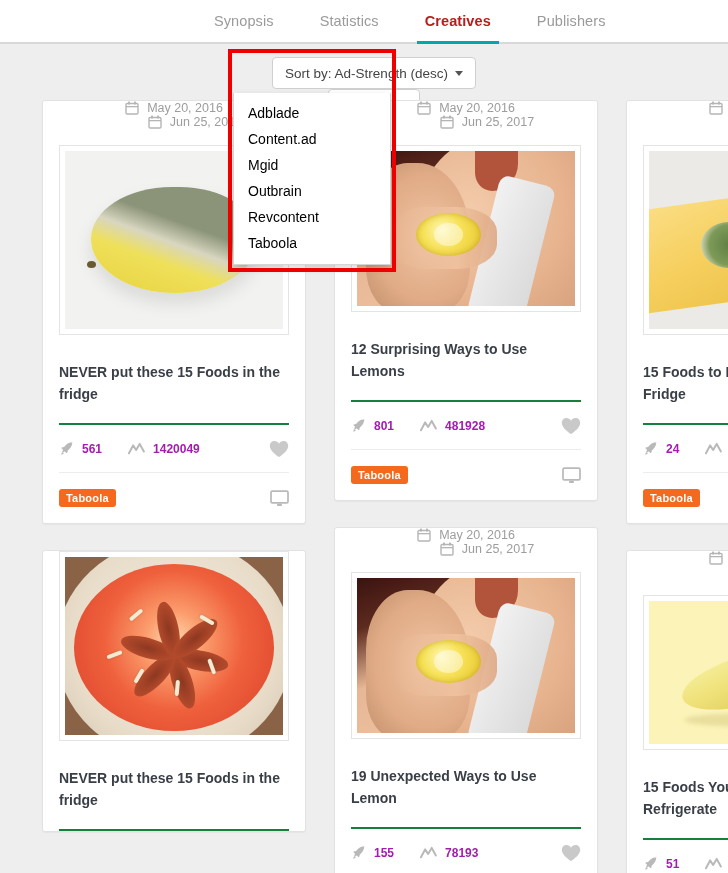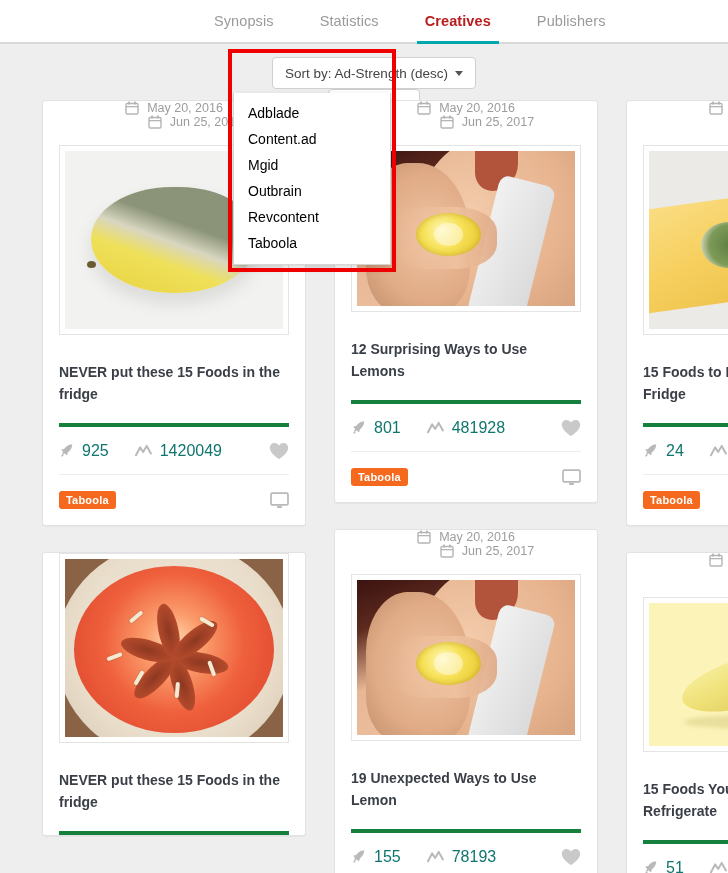--- a/index.html
+++ b/index.html
@@ -107,27 +107,27 @@
   .thumb {
     width: 100%; height: 178px; position: relative; overflow: hidden;
     background: #e9e9e9;
   }
   .thumb.small { height: 143px; }
   .thumb.mid { height: 155px; }
 
   .card-title {
     font-size: 14px; font-weight: bold; color: #3a3f47; line-height: 22px;
     padding: 22px 0 18px 0;
-    border-bottom: 4px solid #15803d;
+    border-bottom: 2px solid #15803d;
   }
   .card-stats {
     display: flex; align-items: center; height: 48px;
     border-bottom: 1px solid #ececec;
   }
-  .stat { display: flex; align-items: center; font-size: 16px; color: #0f766e; }
+  .stat { display: flex; align-items: center; font-size: 12px; color: #a21caf; font-weight: bold; }
   .stat .num { margin-left: 8px; }
   .stat + .stat { margin-left: 26px; }
   .heart { margin-left: auto; }
   .card-foot { display: flex; align-items: center; height: 50px; }
   .badge {
     background: #f4691d; color: #fff; font-size: 11px; font-weight: bold;
     padding: 3px 7px; border-radius: 3px; letter-spacing: .2px;
   }
   .monitor { margin-left: auto; }
 
@@ -309,21 +309,21 @@
             </div>
           </div>
         </div>
         <div class="card-title">NEVER put these 15 Foods in the fridge</div>
         <div class="card-stats">
           <span class="stat">
             <svg width="15" height="15" viewBox="0 0 16 16">
               <path d="M14.5 1.4c-3 .1-5.6 1.3-7.4 3.2L5.4 6.3 3 6.9c-.4.1-.6.6-.3.9l1.6 1.6-.9 2.3c-.1.3.3.6.6.4l2.2-1 1.7 1.7c.3.3.8.1.9-.3l.6-2.4 1.7-1.7c1.9-1.8 3-4.4 3.1-7.4 0-.3-.2-.6-.7-.6z" fill="#b9b9b9"></path>
               <path d="M3.3 12.3c-.7.7-.9 2.3-.9 2.3s1.6-.2 2.3-.9c.4-.4.4-1 0-1.4-.4-.4-1-.4-1.4 0z" fill="#b9b9b9"></path>
             </svg>
-            <span class="num">925</span>
+            <span class="num">561</span>
           </span>
           <span class="stat">
             <svg width="17" height="14" viewBox="0 0 18 14">
               <path d="M1 11.5 L5.4 3.2 L8.6 8 L12.4 1.6 L16.8 9.6" fill="none" stroke="#b9b9b9" stroke-width="2.1" stroke-linejoin="round" stroke-linecap="round"></path>
             </svg>
             <span class="num">1420049</span>
           </span>
           <span class="heart">
             <svg width="20" height="18" viewBox="0 0 20 18">
               <path d="M10 17S.8 11.3.8 5.9C.8 3 3 1 5.5 1 7.3 1 9.1 2 10 3.7 10.9 2 12.7 1 14.5 1 17 1 19.2 3 19.2 5.9 19.2 11.3 10 17 10 17z" fill="#c9c9c9"></path>

